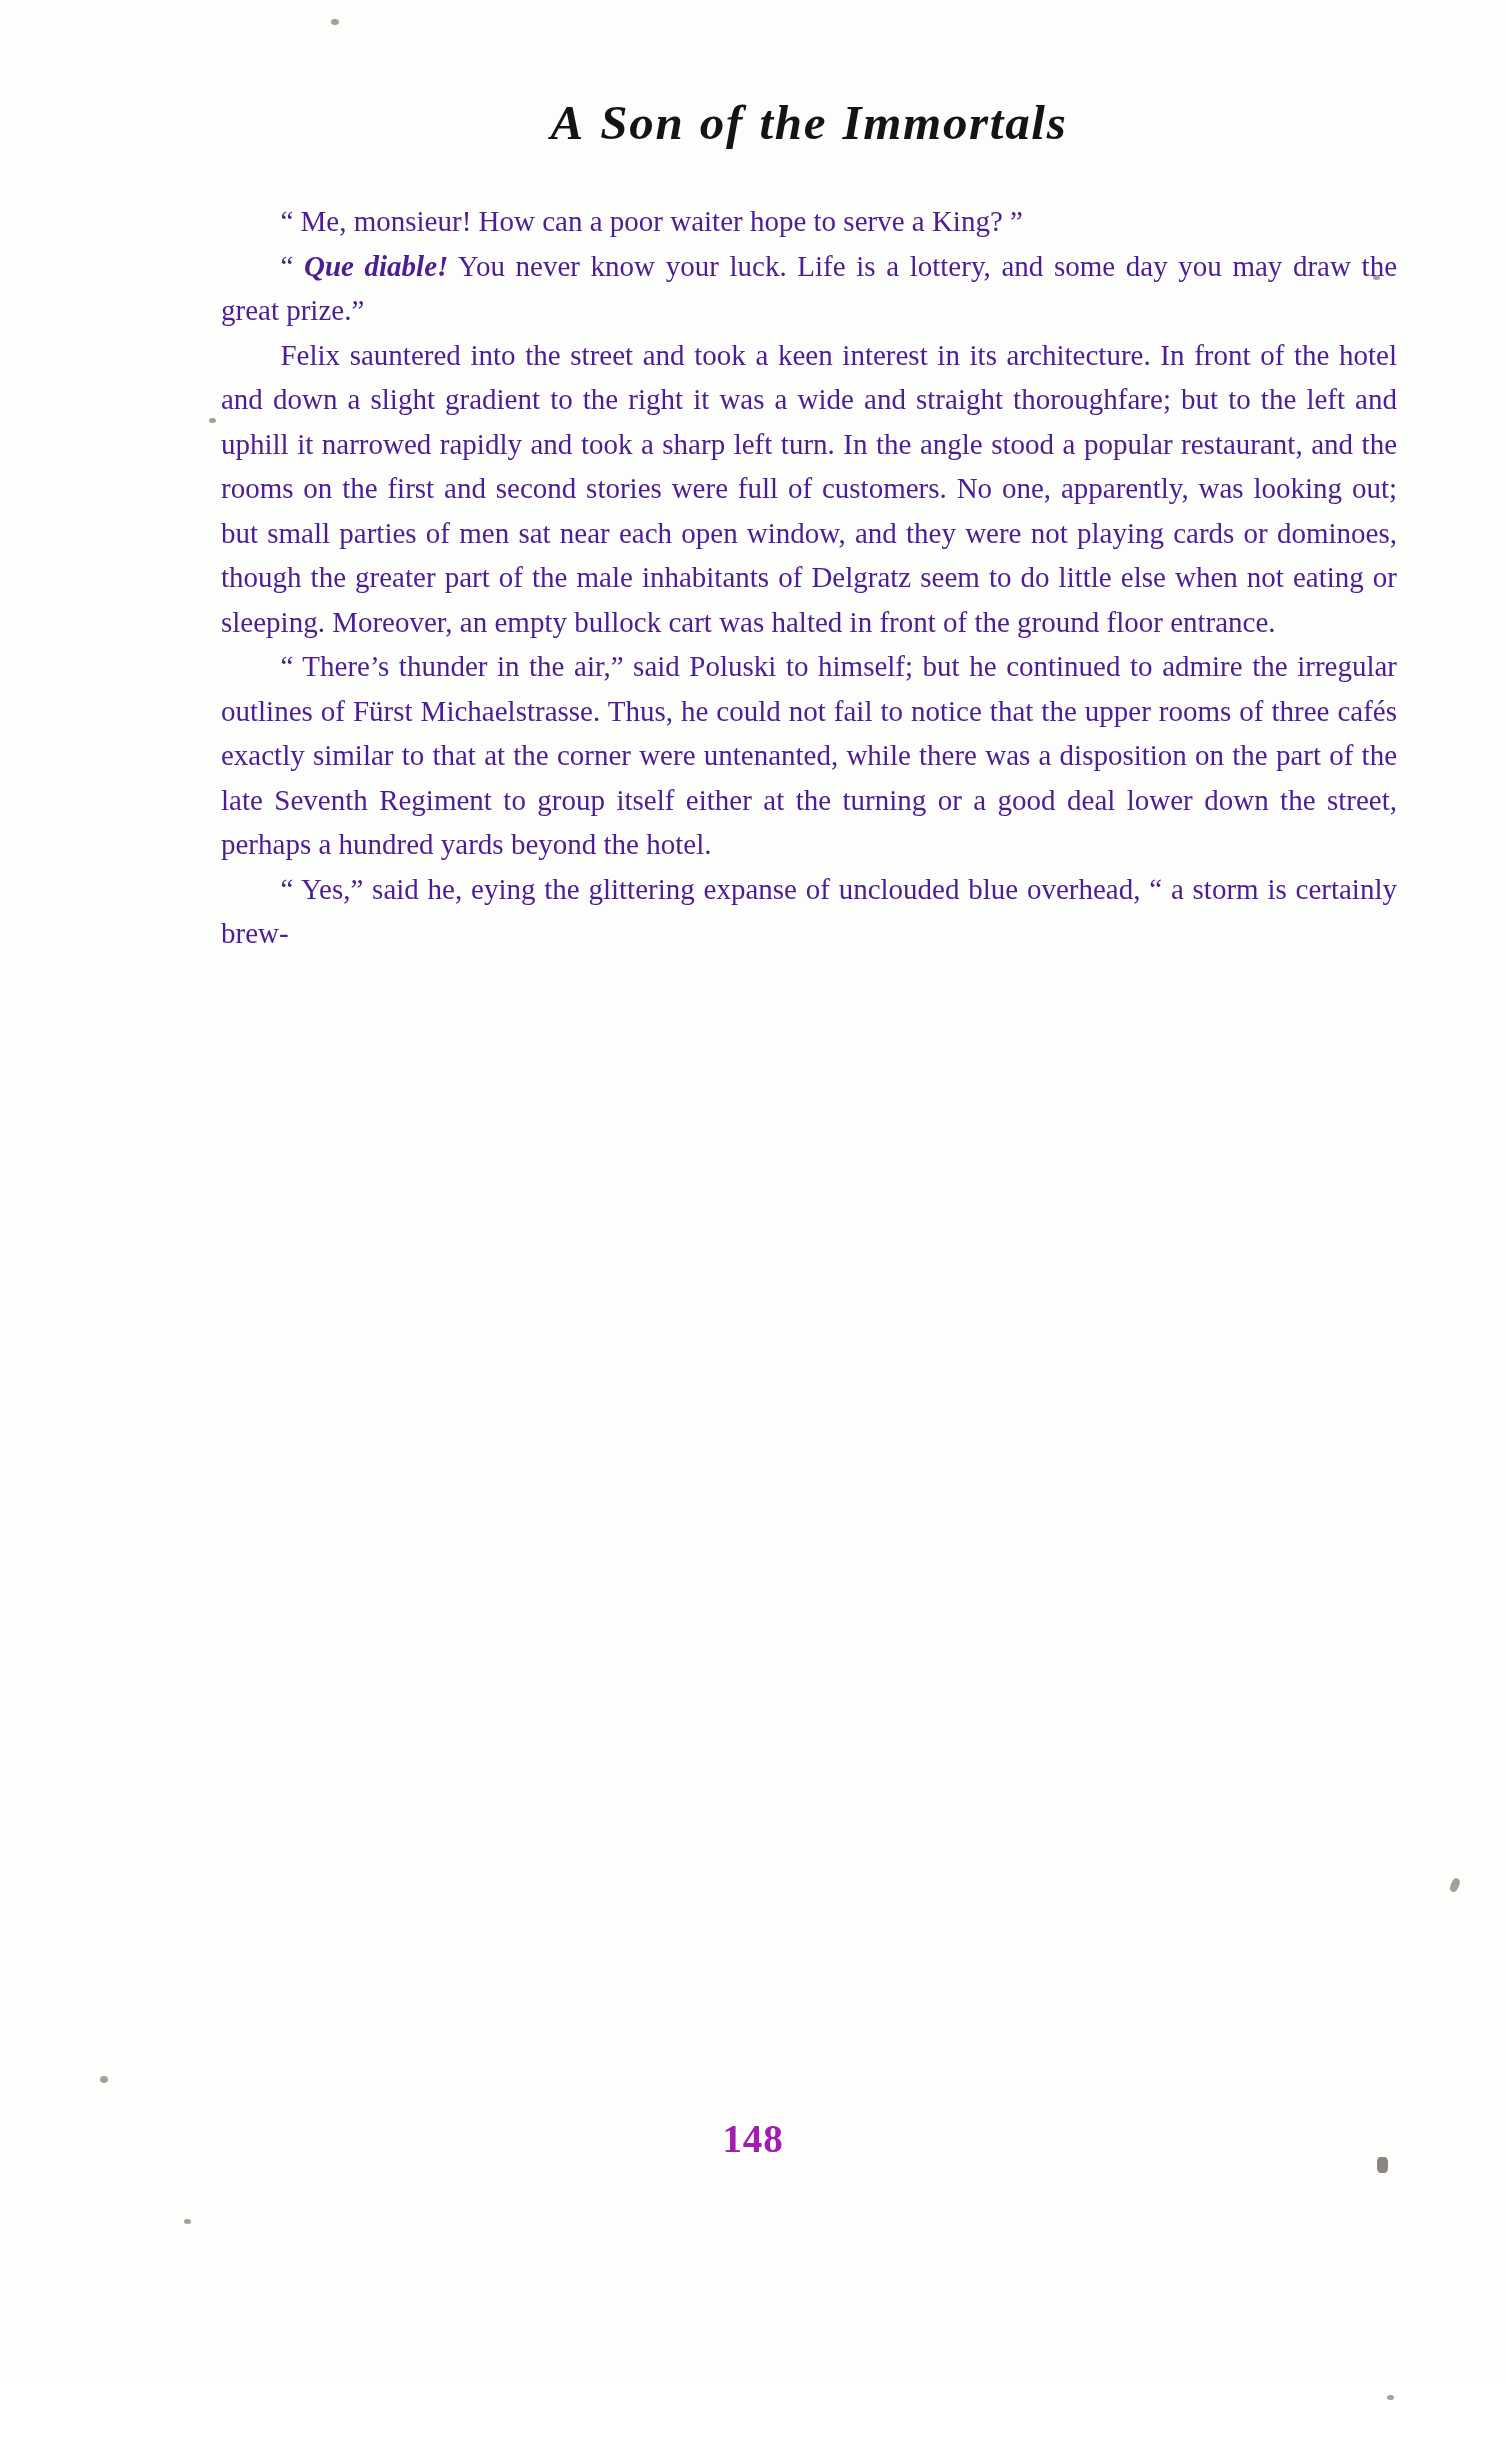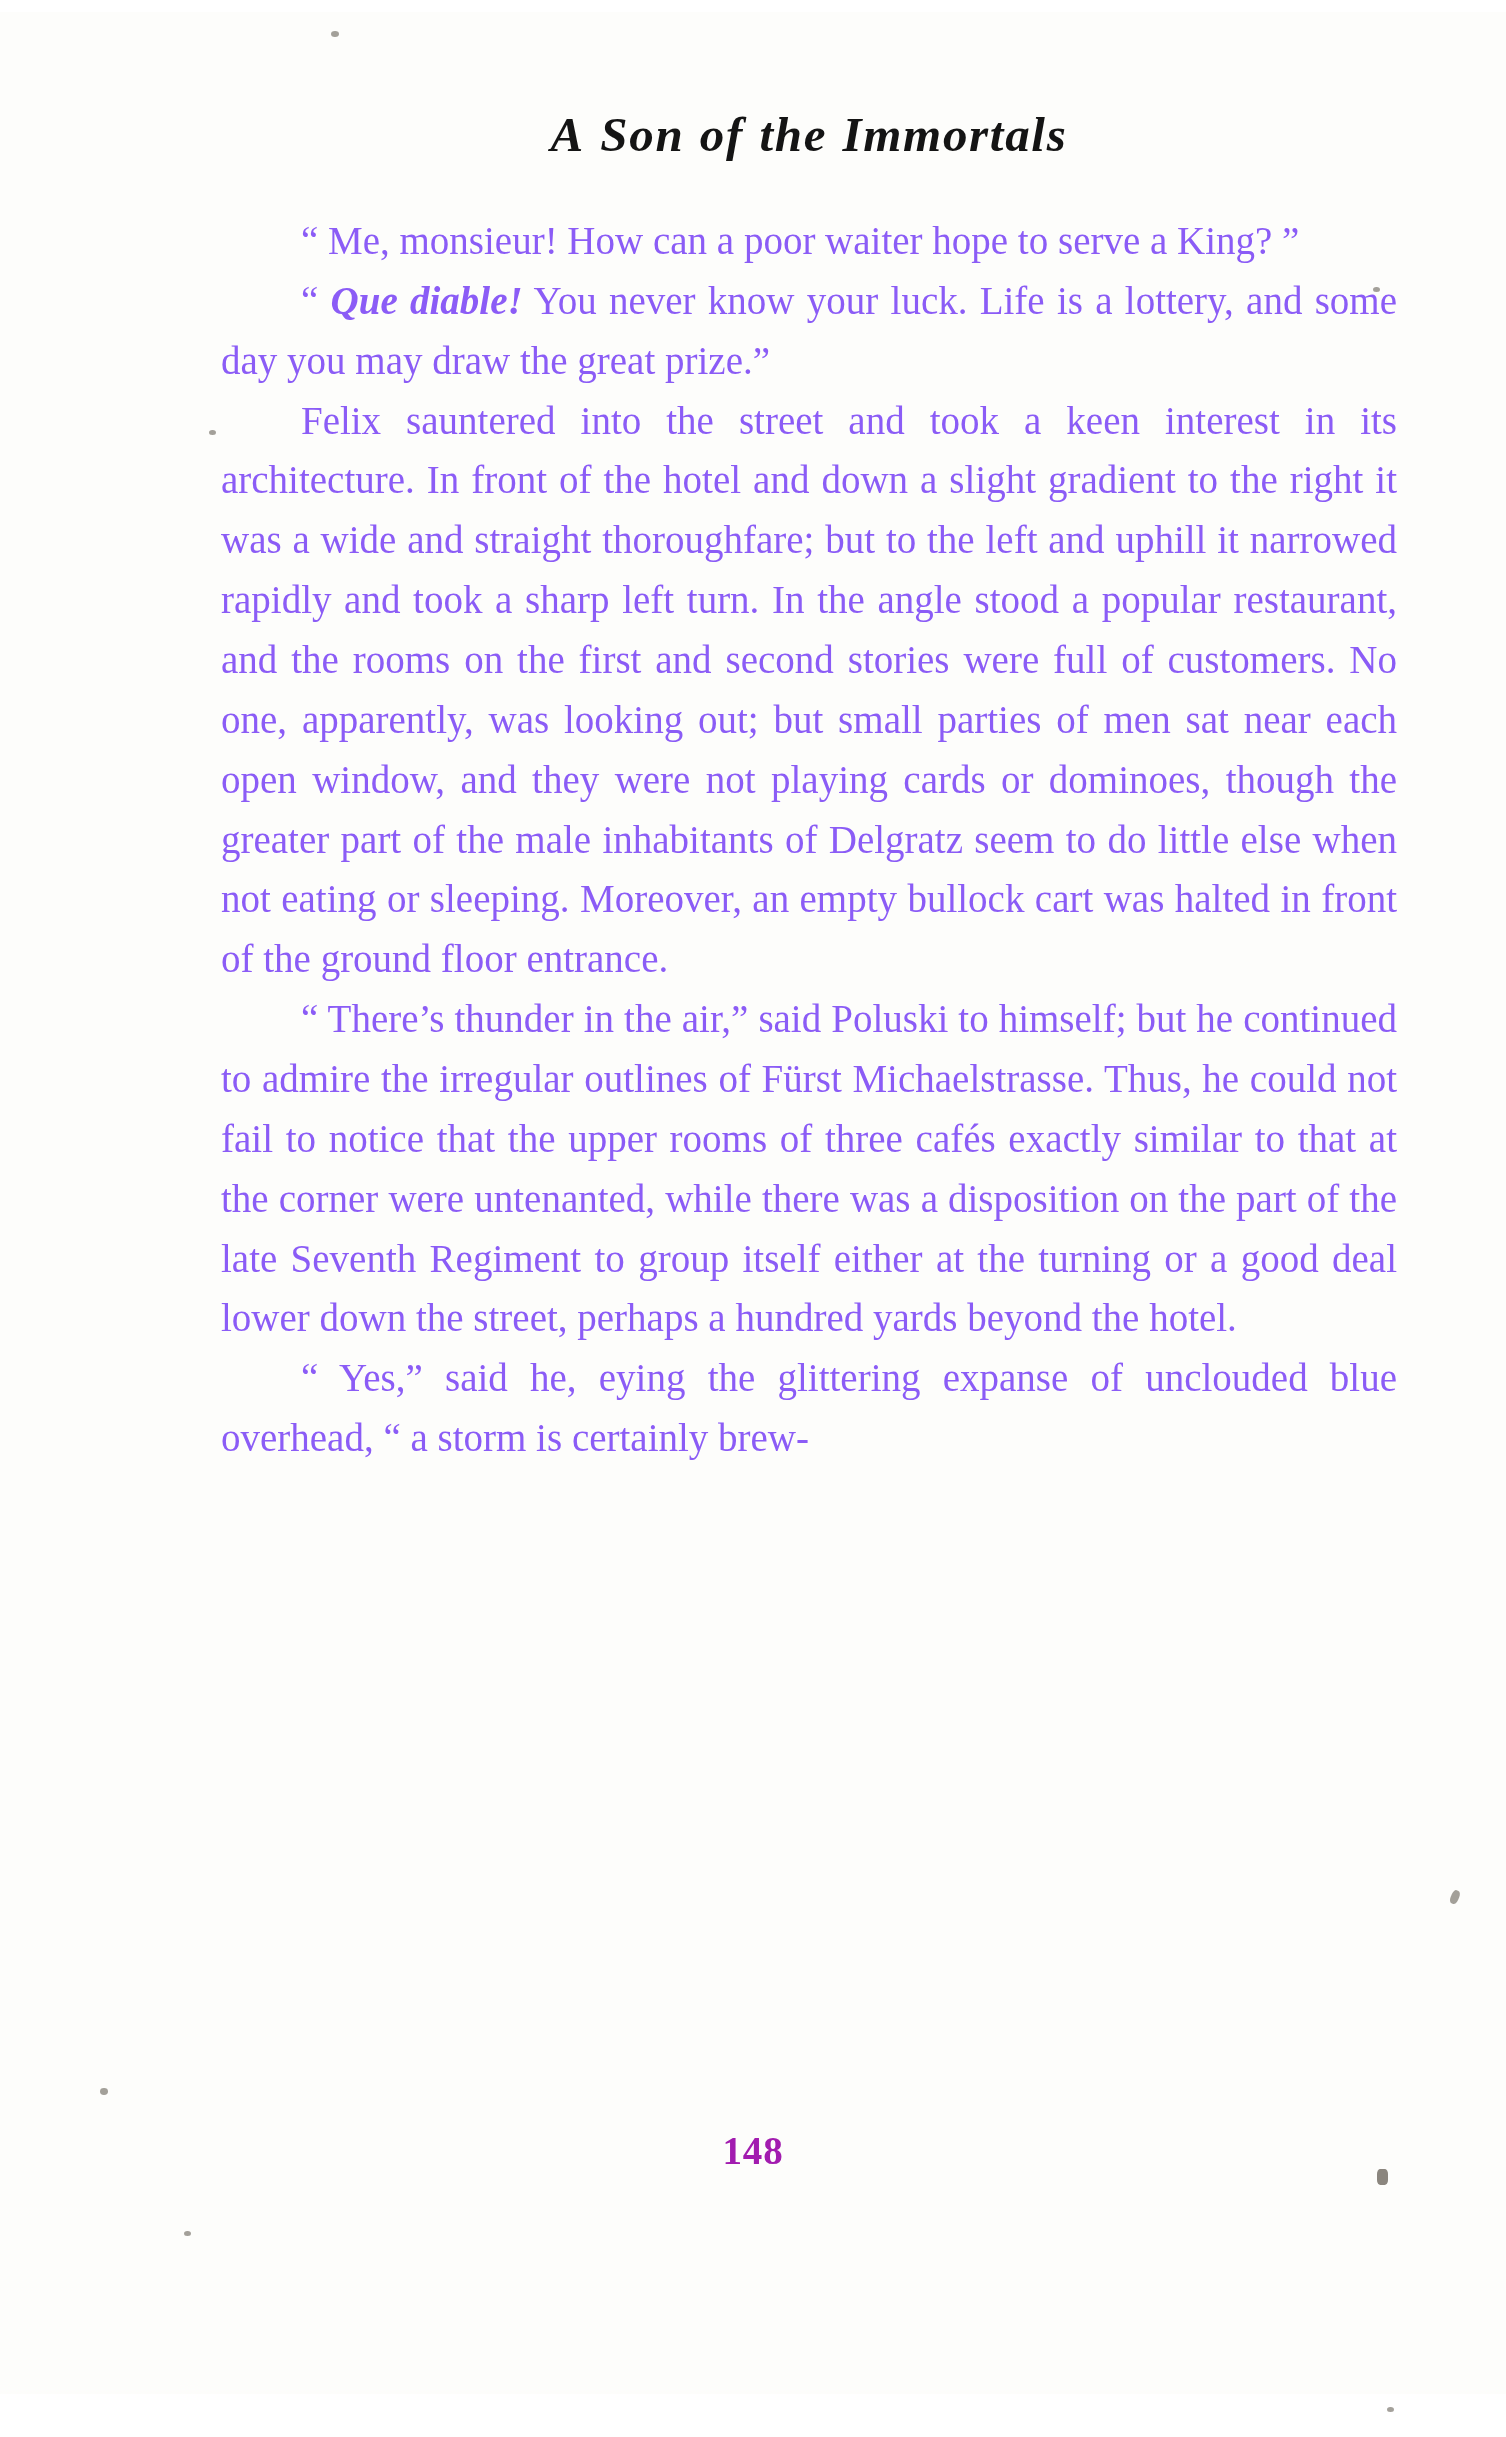--- a/index.html
+++ b/index.html
@@ -12,21 +12,21 @@
     height: 2438px;
     position: relative;
     font-family: "Liberation Serif", "DejaVu Serif", serif;
     color: #1a1a1a;
     overflow: hidden;
   }
 
   .page {
     position: absolute;
     left: 0;
-    top: 12px;
+    top: 0;
     width: 1506px;
     height: 2382px;
     background: #fdfdfb;
   }
 
   .page-inner {
     position: absolute;
     left: 221px;
     top: 94px;
     width: 1176px;
@@ -41,25 +41,25 @@
     margin: 0 0 48px 0;
     color: #141414;
     font-family: "Liberation Serif", "DejaVu Serif", serif;
   }
   .running-head .word {
     display: inline-block;
     margin: 0 7.7px;
   }
 
   .body-text {
-    font-size: 39px;
+    font-size: 29px;
     line-height: 1.535;
     text-align: justify;
     text-justify: inter-word;
-    color: #8b5cf6;
+    color: #4c1d95;
   }
 
   .body-text p {
     margin: 0;
     text-indent: 2.05em;
     hyphens: manual;
   }
 
   .ital {
     font-style: italic;

